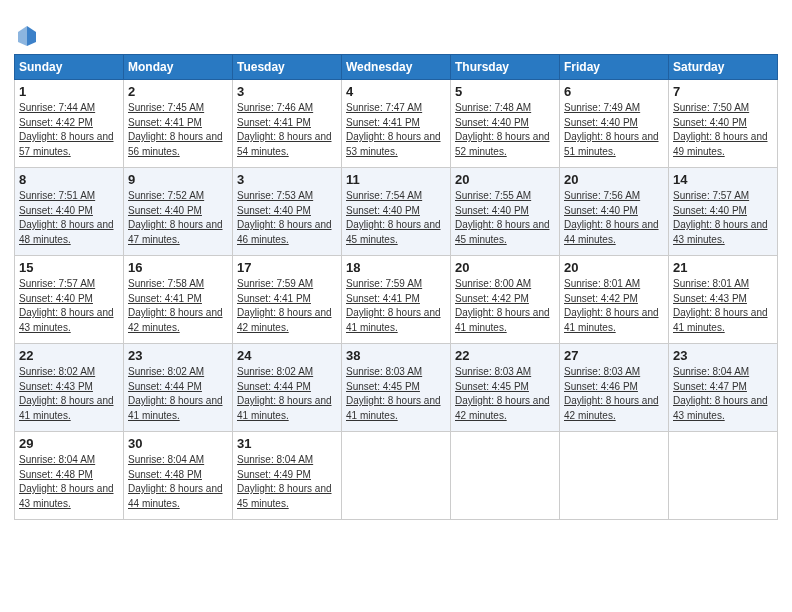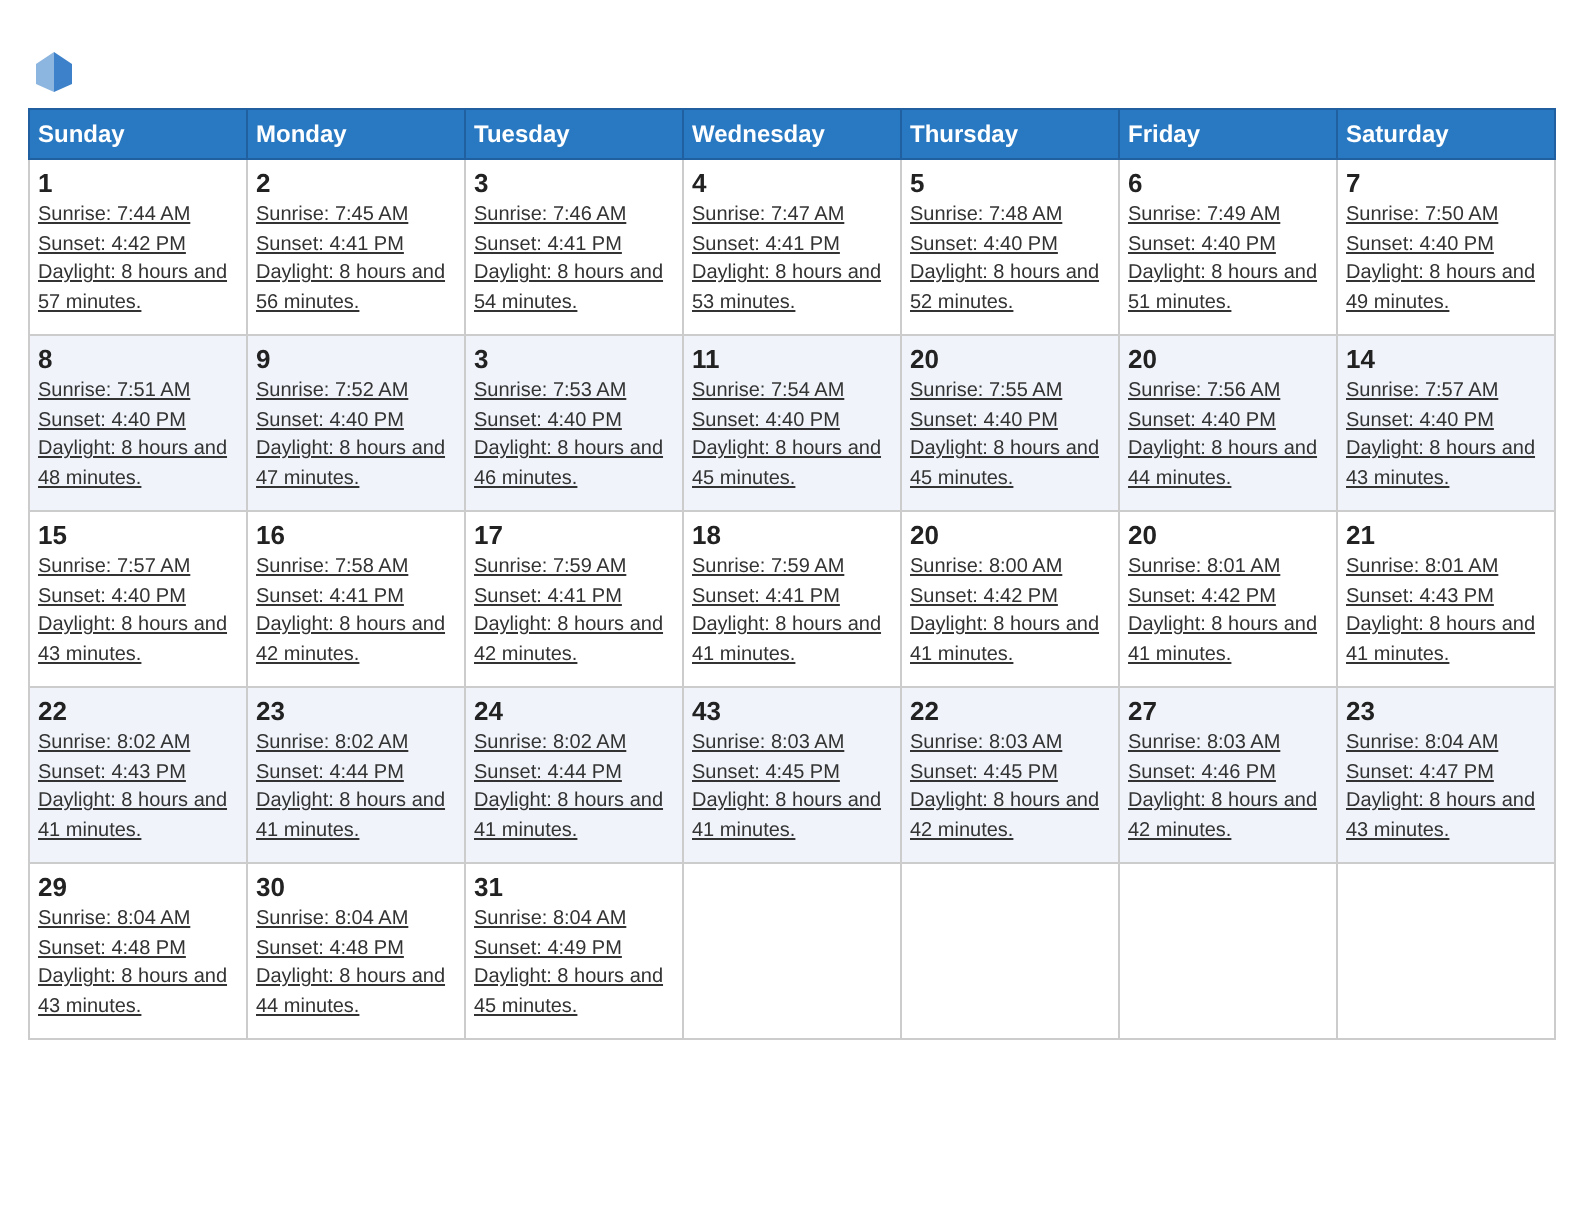--- a/index.html
+++ b/index.html
@@ -178,21 +178,21 @@
           <td><span class="day-num">21</span>
 <span class="day-info">Sunrise: 8:01 AM<br>Sunset: 4:43 PM<br>Daylight: 8 hours and 41 minutes.</span></td>
         </tr>
         <tr>
           <td><span class="day-num">22</span>
 <span class="day-info">Sunrise: 8:02 AM<br>Sunset: 4:43 PM<br>Daylight: 8 hours and 41 minutes.</span></td>
           <td><span class="day-num">23</span>
 <span class="day-info">Sunrise: 8:02 AM<br>Sunset: 4:44 PM<br>Daylight: 8 hours and 41 minutes.</span></td>
           <td><span class="day-num">24</span>
 <span class="day-info">Sunrise: 8:02 AM<br>Sunset: 4:44 PM<br>Daylight: 8 hours and 41 minutes.</span></td>
-          <td><span class="day-num">43</span>
+          <td><span class="day-num">38</span>
 <span class="day-info">Sunrise: 8:03 AM<br>Sunset: 4:45 PM<br>Daylight: 8 hours and 41 minutes.</span></td>
           <td><span class="day-num">22</span>
 <span class="day-info">Sunrise: 8:03 AM<br>Sunset: 4:45 PM<br>Daylight: 8 hours and 42 minutes.</span></td>
           <td><span class="day-num">27</span>
 <span class="day-info">Sunrise: 8:03 AM<br>Sunset: 4:46 PM<br>Daylight: 8 hours and 42 minutes.</span></td>
           <td><span class="day-num">23</span>
 <span class="day-info">Sunrise: 8:04 AM<br>Sunset: 4:47 PM<br>Daylight: 8 hours and 43 minutes.</span></td>
         </tr>
         <tr>
           <td><span class="day-num">29</span>

